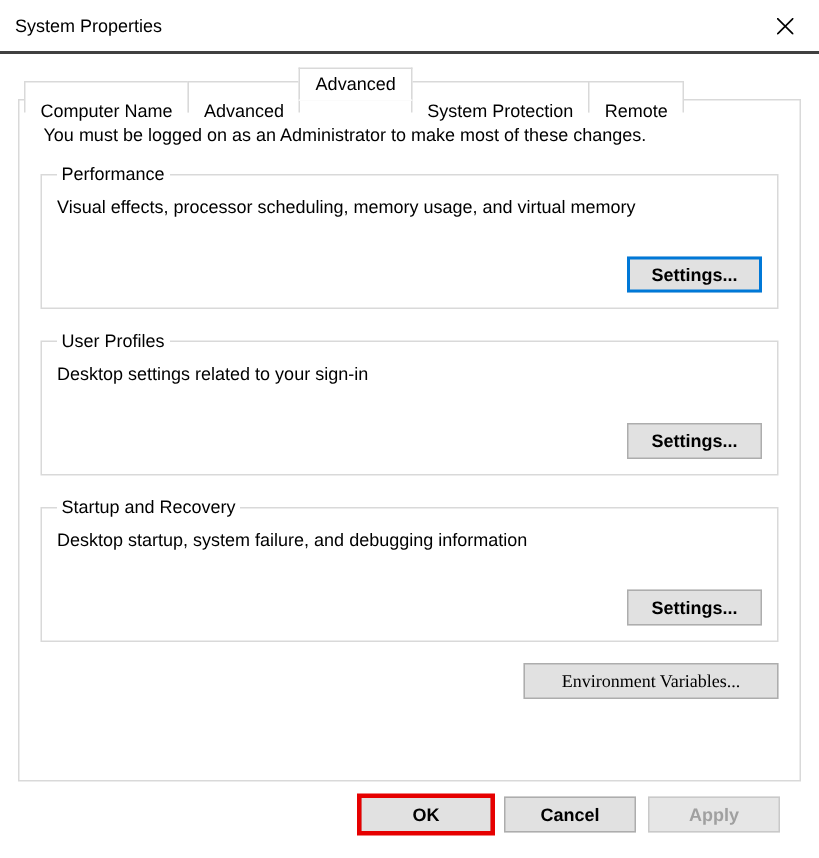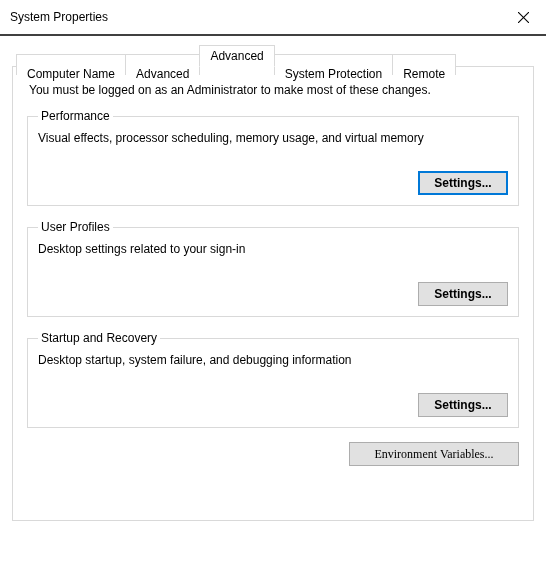--- a/index.html
+++ b/index.html
@@ -179,13 +179,18 @@
       <div class="btn-row">
         <button class="win-btn">Settings...</button>
       </div>
     </fieldset>
 
     <div class="env-row">
       <button class="env-btn">Environment Variables...</button>
     </div>
   </div>
 
+  <div class="footer">
+    <button class="win-btn highlight">OK</button>
+    <button class="win-btn">Cancel</button>
+    <button class="win-btn disabled">Apply</button>
+  </div>
 </div>
 
 </body></html>

